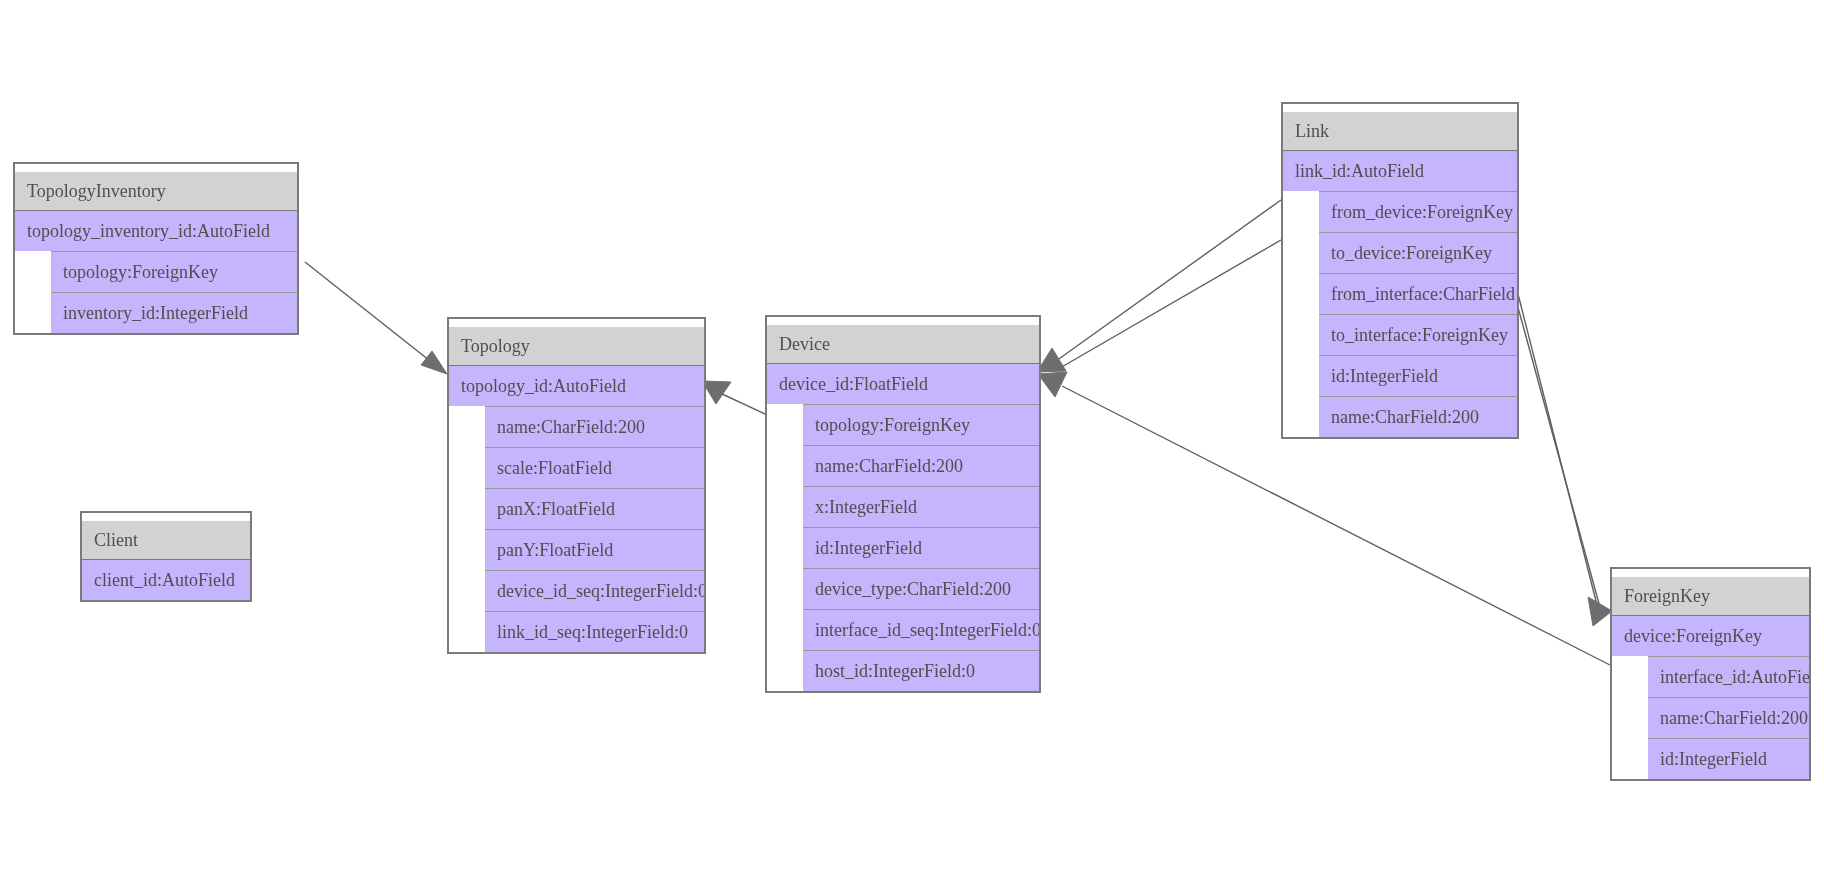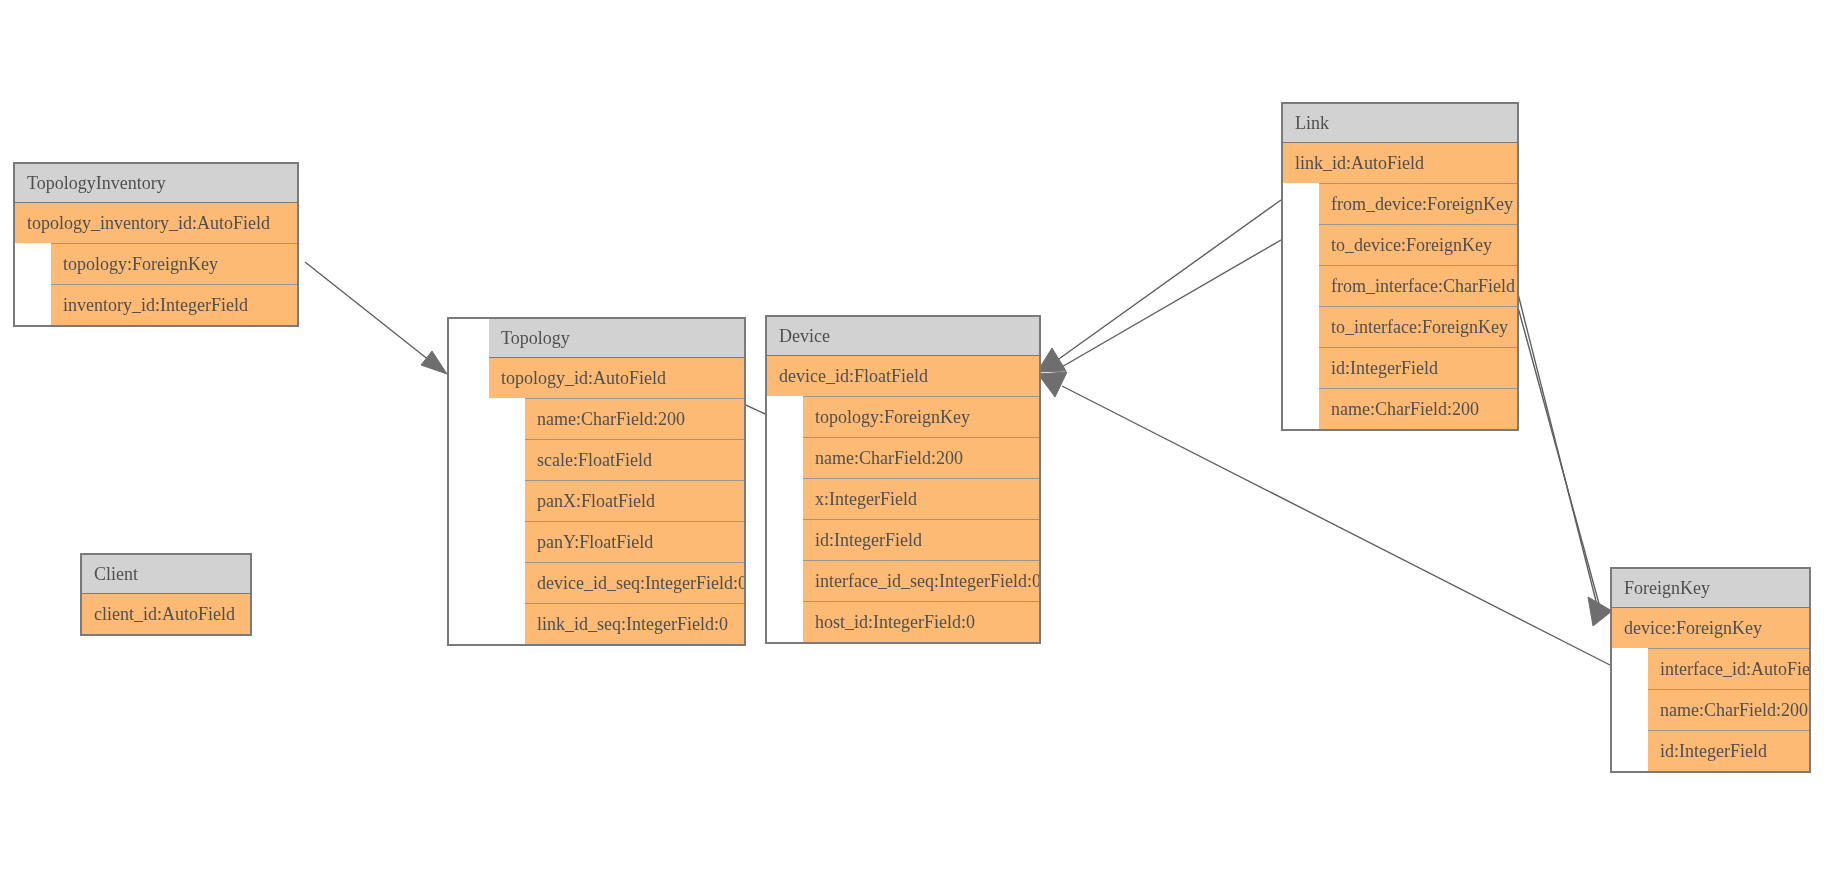--- a/index.html
+++ b/index.html
@@ -39,27 +39,28 @@
   }
   .ehead {
     height: 38px;
     display: flex;
     align-items: center;
     padding: 0 12px;
     background: var(--header-fill, #d2d2d2);
     border-bottom: 1px solid var(--border-color, #7a7a7a);
     white-space: nowrap;
     overflow: hidden;
+    margin-top: 8px;
   }
   .erow {
     height: 40px;
     display: flex;
     align-items: center;
     padding: 0 12px;
-    background: #fdba74;
+    background: #c4b5fd;
     white-space: nowrap;
     overflow: hidden;
   }
   .erow + .erow {
     border-top: 1px solid var(--row-border-color, #979797);
     margin-left: 36px;
   }
 </style>
 </head>
 <body>
@@ -89,21 +90,21 @@
         <span>topology_inventory_id:AutoField</span>
       </div>
     <div class="erow">
         <span>topology:ForeignKey</span>
       </div>
     <div class="erow">
         <span>inventory_id:IntegerField</span>
       </div>
   </div>
 
-  <div class="entity" style="left: 447px; top: 317px; width: 255px; padding-left: 40px;">
+  <div class="entity" style="left: 447px; top: 317px; width: 255px;">
     <div class="ehead">
       <span>Topology</span>
     </div>
     <div class="erow">
         <span>topology_id:AutoField</span>
       </div>
     <div class="erow">
         <span>name:CharField:200</span>
       </div>
     <div class="erow">
@@ -116,21 +117,21 @@
         <span>panY:FloatField</span>
       </div>
     <div class="erow">
         <span>device_id_seq:IntegerField:0</span>
       </div>
     <div class="erow">
         <span>link_id_seq:IntegerField:0</span>
       </div>
   </div>
 
-  <div class="entity" style="left: 80px; top: 553px; width: 168px; text-align: right;">
+  <div class="entity" style="left: 80px; top: 511px; width: 168px; text-align: right;">
     <div class="ehead">
       <span>Client</span>
     </div>
     <div class="erow">
         <span>client_id:AutoField</span>
       </div>
   </div>
 
   <div class="entity" style="left: 765px; top: 315px; width: 272px;">
     <div class="ehead">
@@ -145,20 +146,23 @@
     <div class="erow">
         <span>name:CharField:200</span>
       </div>
     <div class="erow">
         <span>x:IntegerField</span>
       </div>
     <div class="erow">
         <span>id:IntegerField</span>
       </div>
     <div class="erow">
+        <span>device_type:CharField:200</span>
+      </div>
+    <div class="erow">
         <span>interface_id_seq:IntegerField:0</span>
       </div>
     <div class="erow">
         <span>host_id:IntegerField:0</span>
       </div>
   </div>
 
   <div class="entity" style="left: 1281px; top: 102px; width: 234px;">
     <div class="ehead">
       <span>Link</span>

